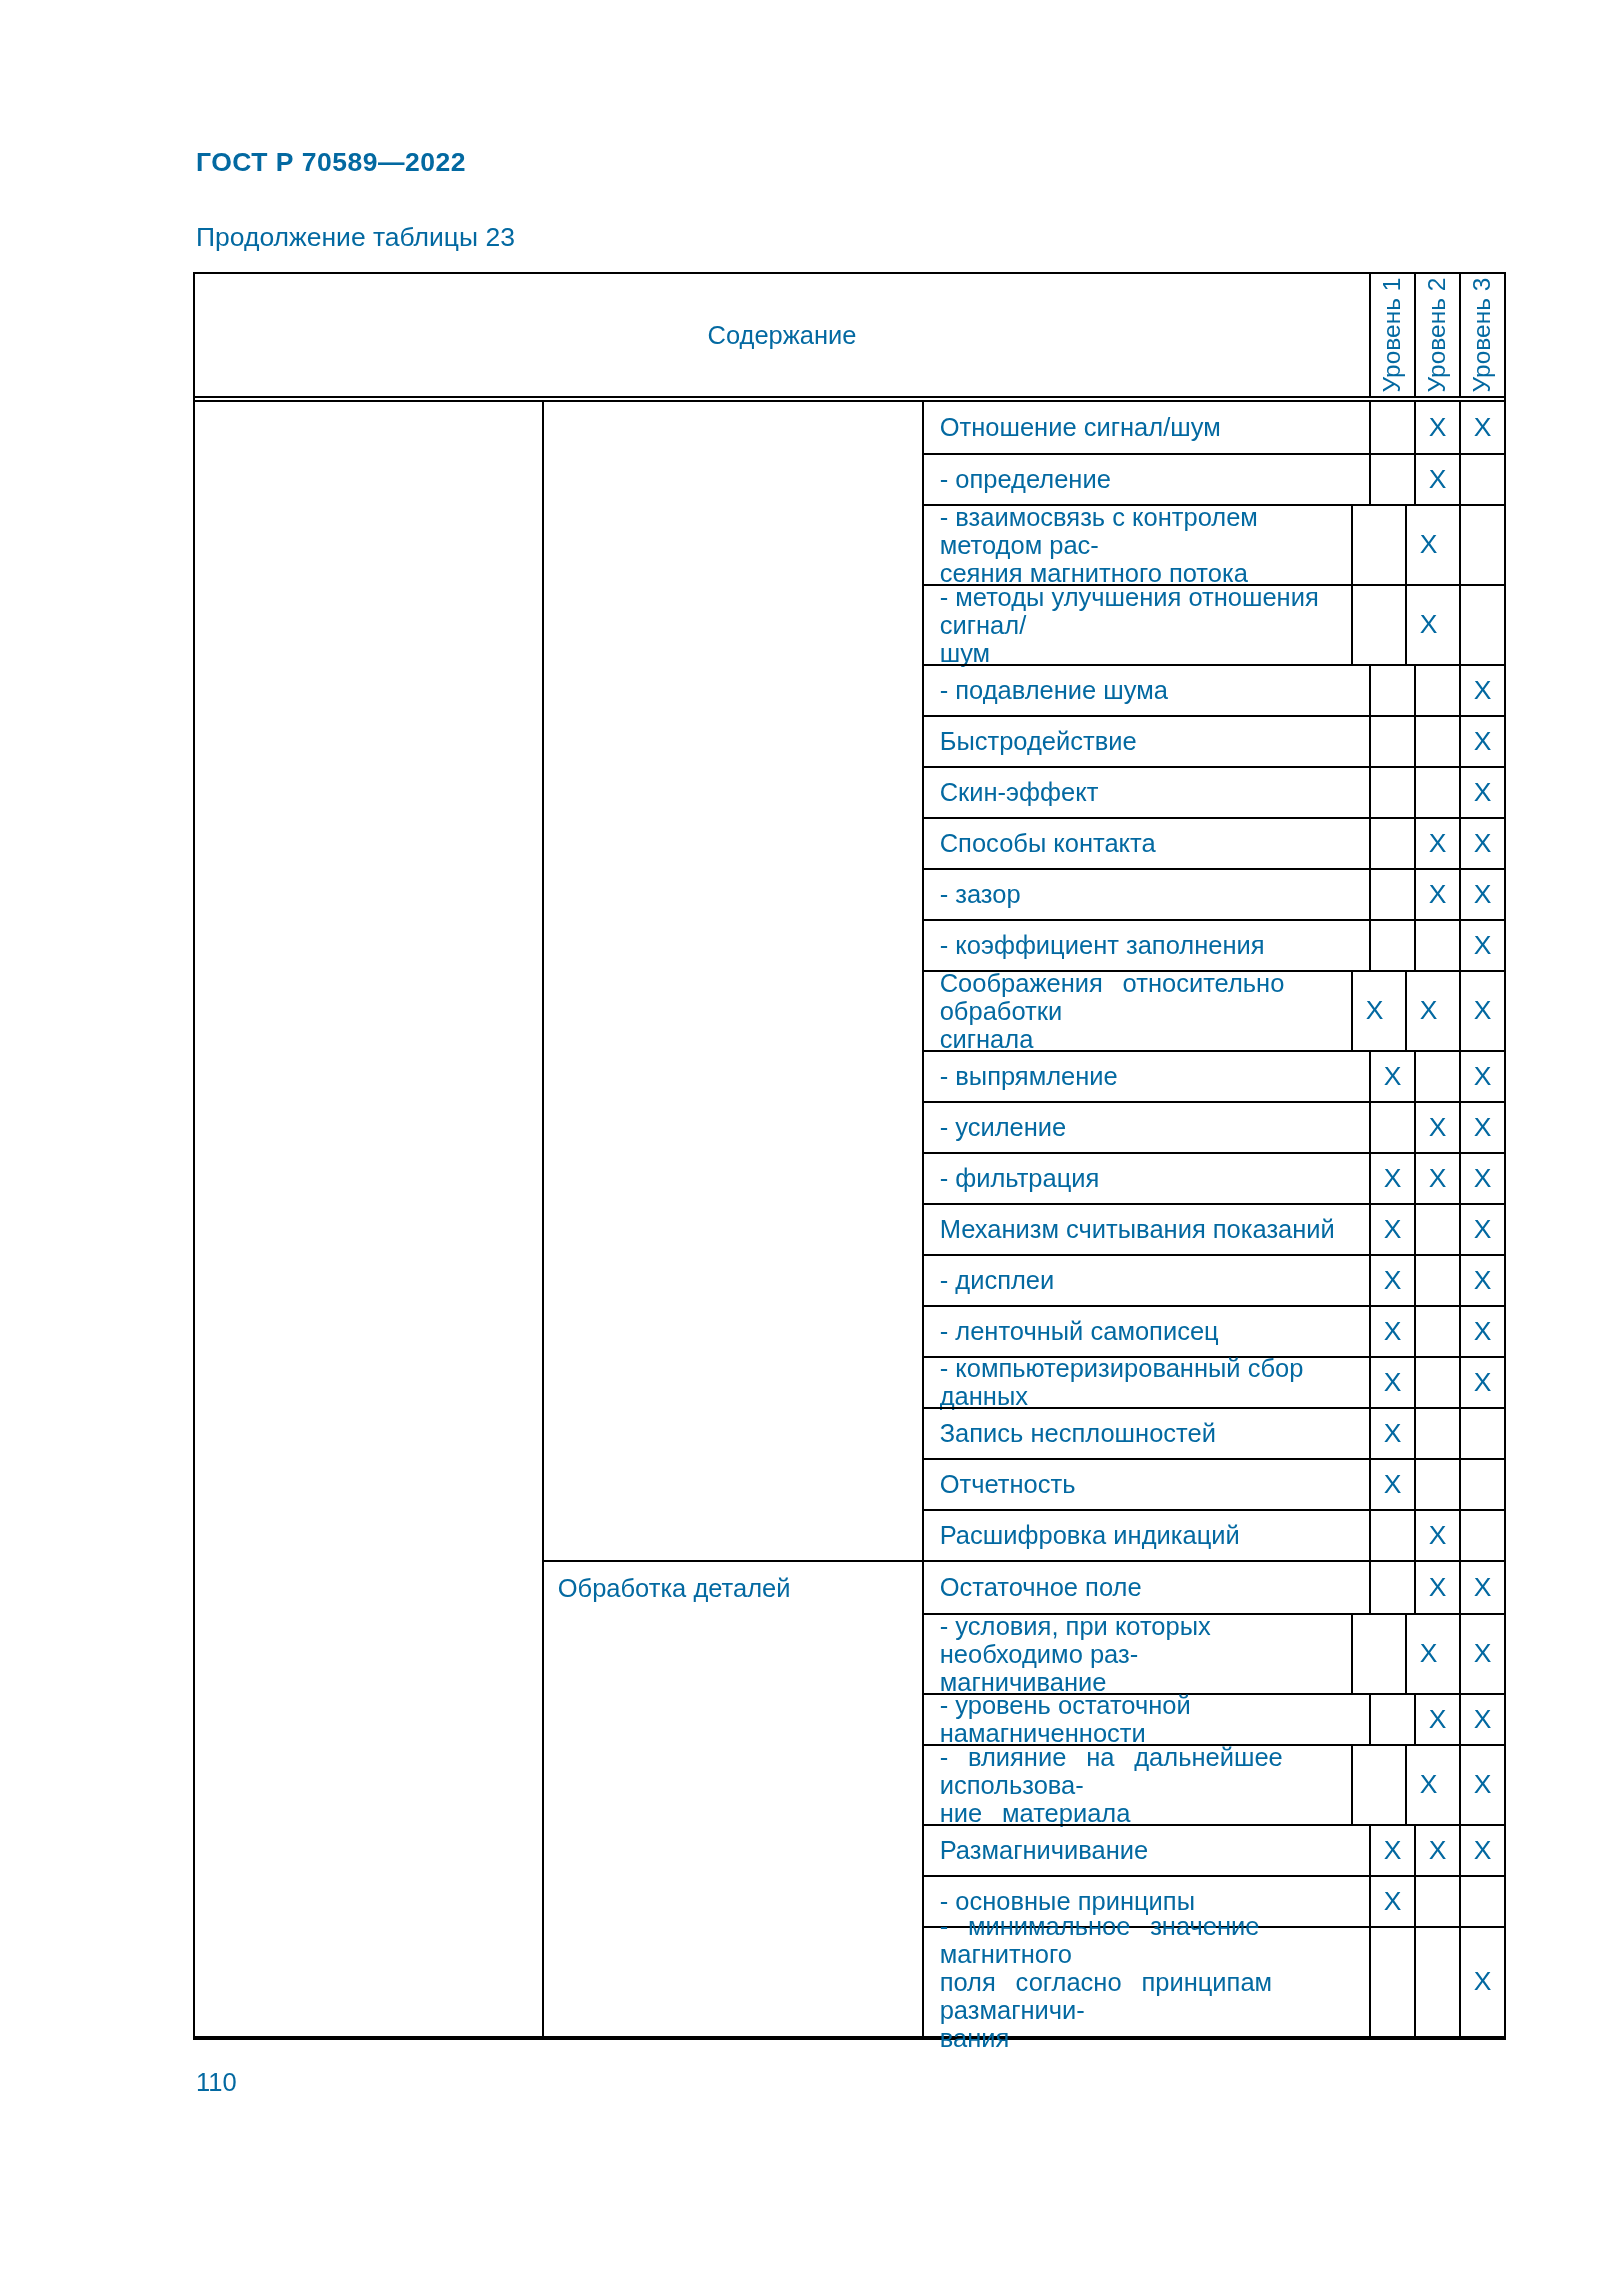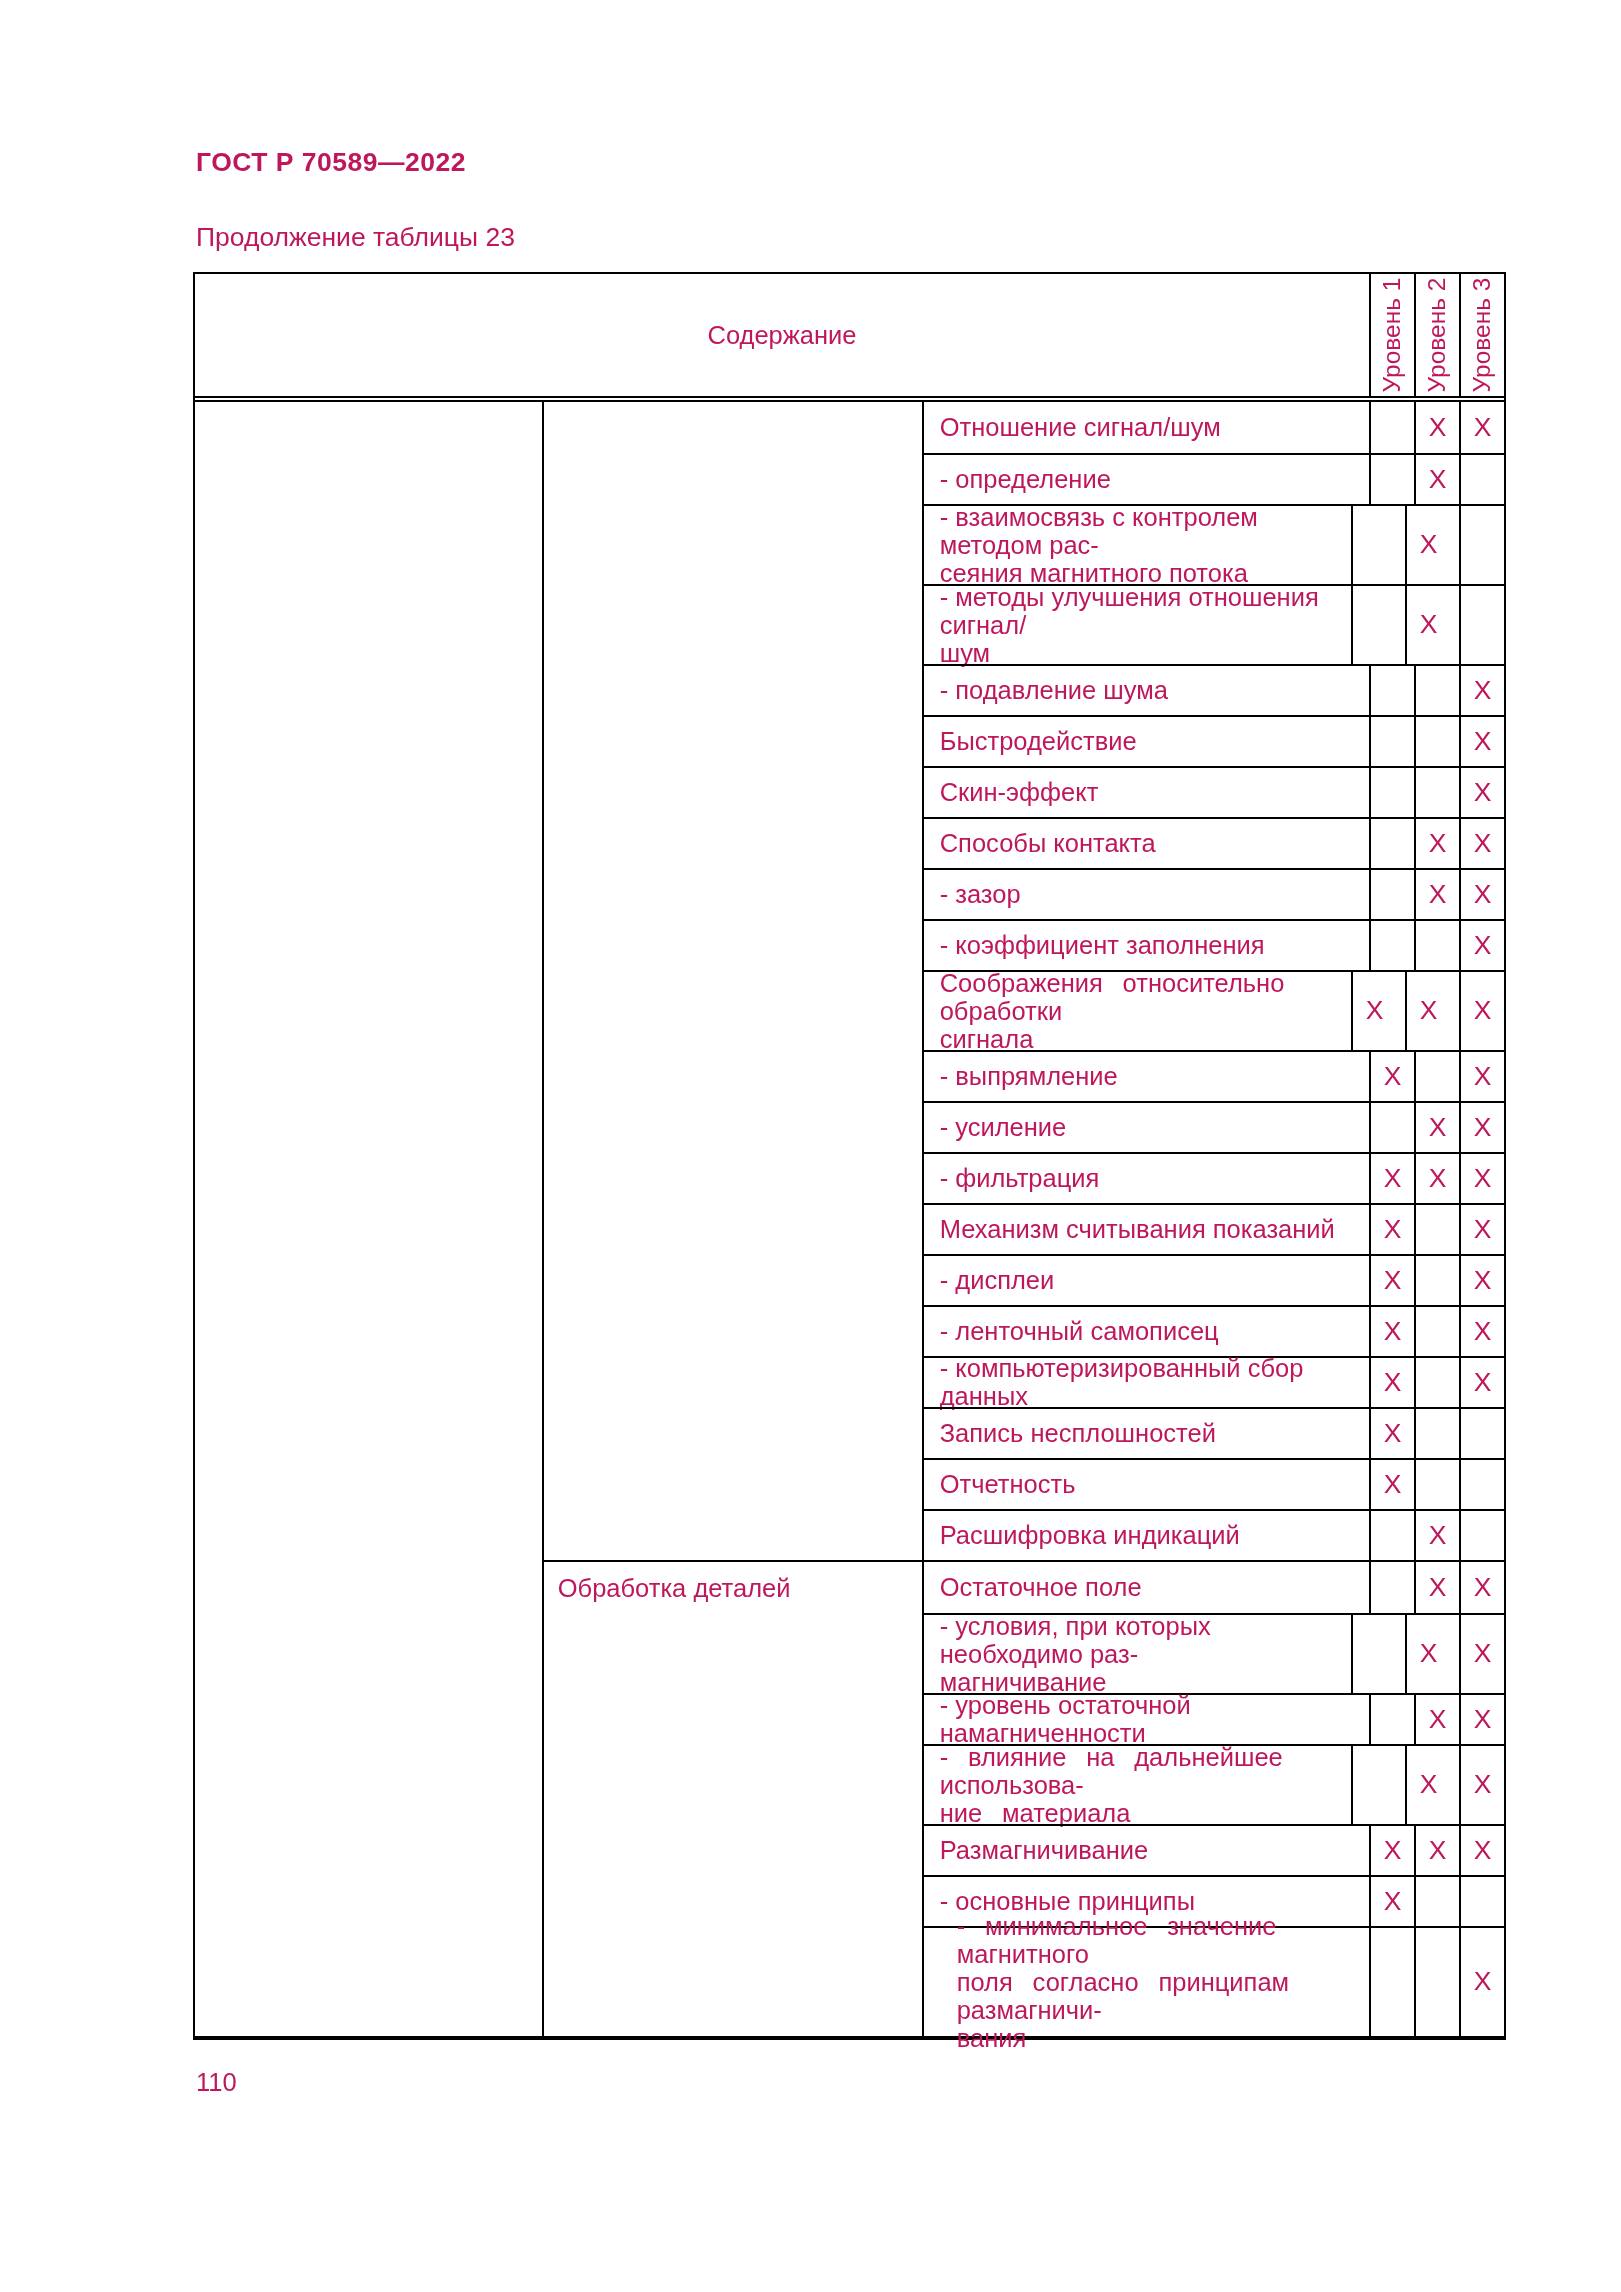--- a/index.html
+++ b/index.html
@@ -1,21 +1,21 @@
 <!DOCTYPE html>
 <html><head>
 <meta charset="utf-8">
 <style>
   html,body{margin:0;padding:0;background:#e8e8e8;}
   .page{
     position:relative;
     width:1621px;height:2293px;
     background:#ffffff;
     font-family:"Liberation Sans", sans-serif;
-    color:#be185d;
+    color:#0369a1;
     overflow:hidden;
   }
   .doc-header{
     position:absolute;left:196px;top:147px;
     font-size:26.5px;font-weight:bold;letter-spacing:0.5px;
   }
   .table-caption{
     position:absolute;left:196px;top:222px;
     font-size:26.5px;
   }
@@ -49,21 +49,21 @@
   .col2{
     width:380px;border-right:2px solid #000;
     font-size:25.5px;line-height:29px;
     padding:11.8px 7.8px 0 13.7px;
   }
   .rowstack{flex:1;display:flex;flex-direction:column;}
   .row{display:flex;border-top:2px solid #000;}
   .rowstack .row:first-child{border-top:none;}
   .row.h1{height:51px;}
   .row.h2{height:80px;gap:9px;}
-  .row.h3{height:110px;padding-left:17px;}
+  .row.h3{height:110px;}
   .cell-content{
     flex:1;display:flex;align-items:center;
     padding-left:15.7px;padding-right:5.9px;
   }
   .cell-content span{
     font-size:25.5px;line-height:28px;white-space:pre-line;
   }
   .row.justify .cell-content span{word-spacing:12.7px;}
   .cell-level{
     width:45px;border-left:2px solid #000;

